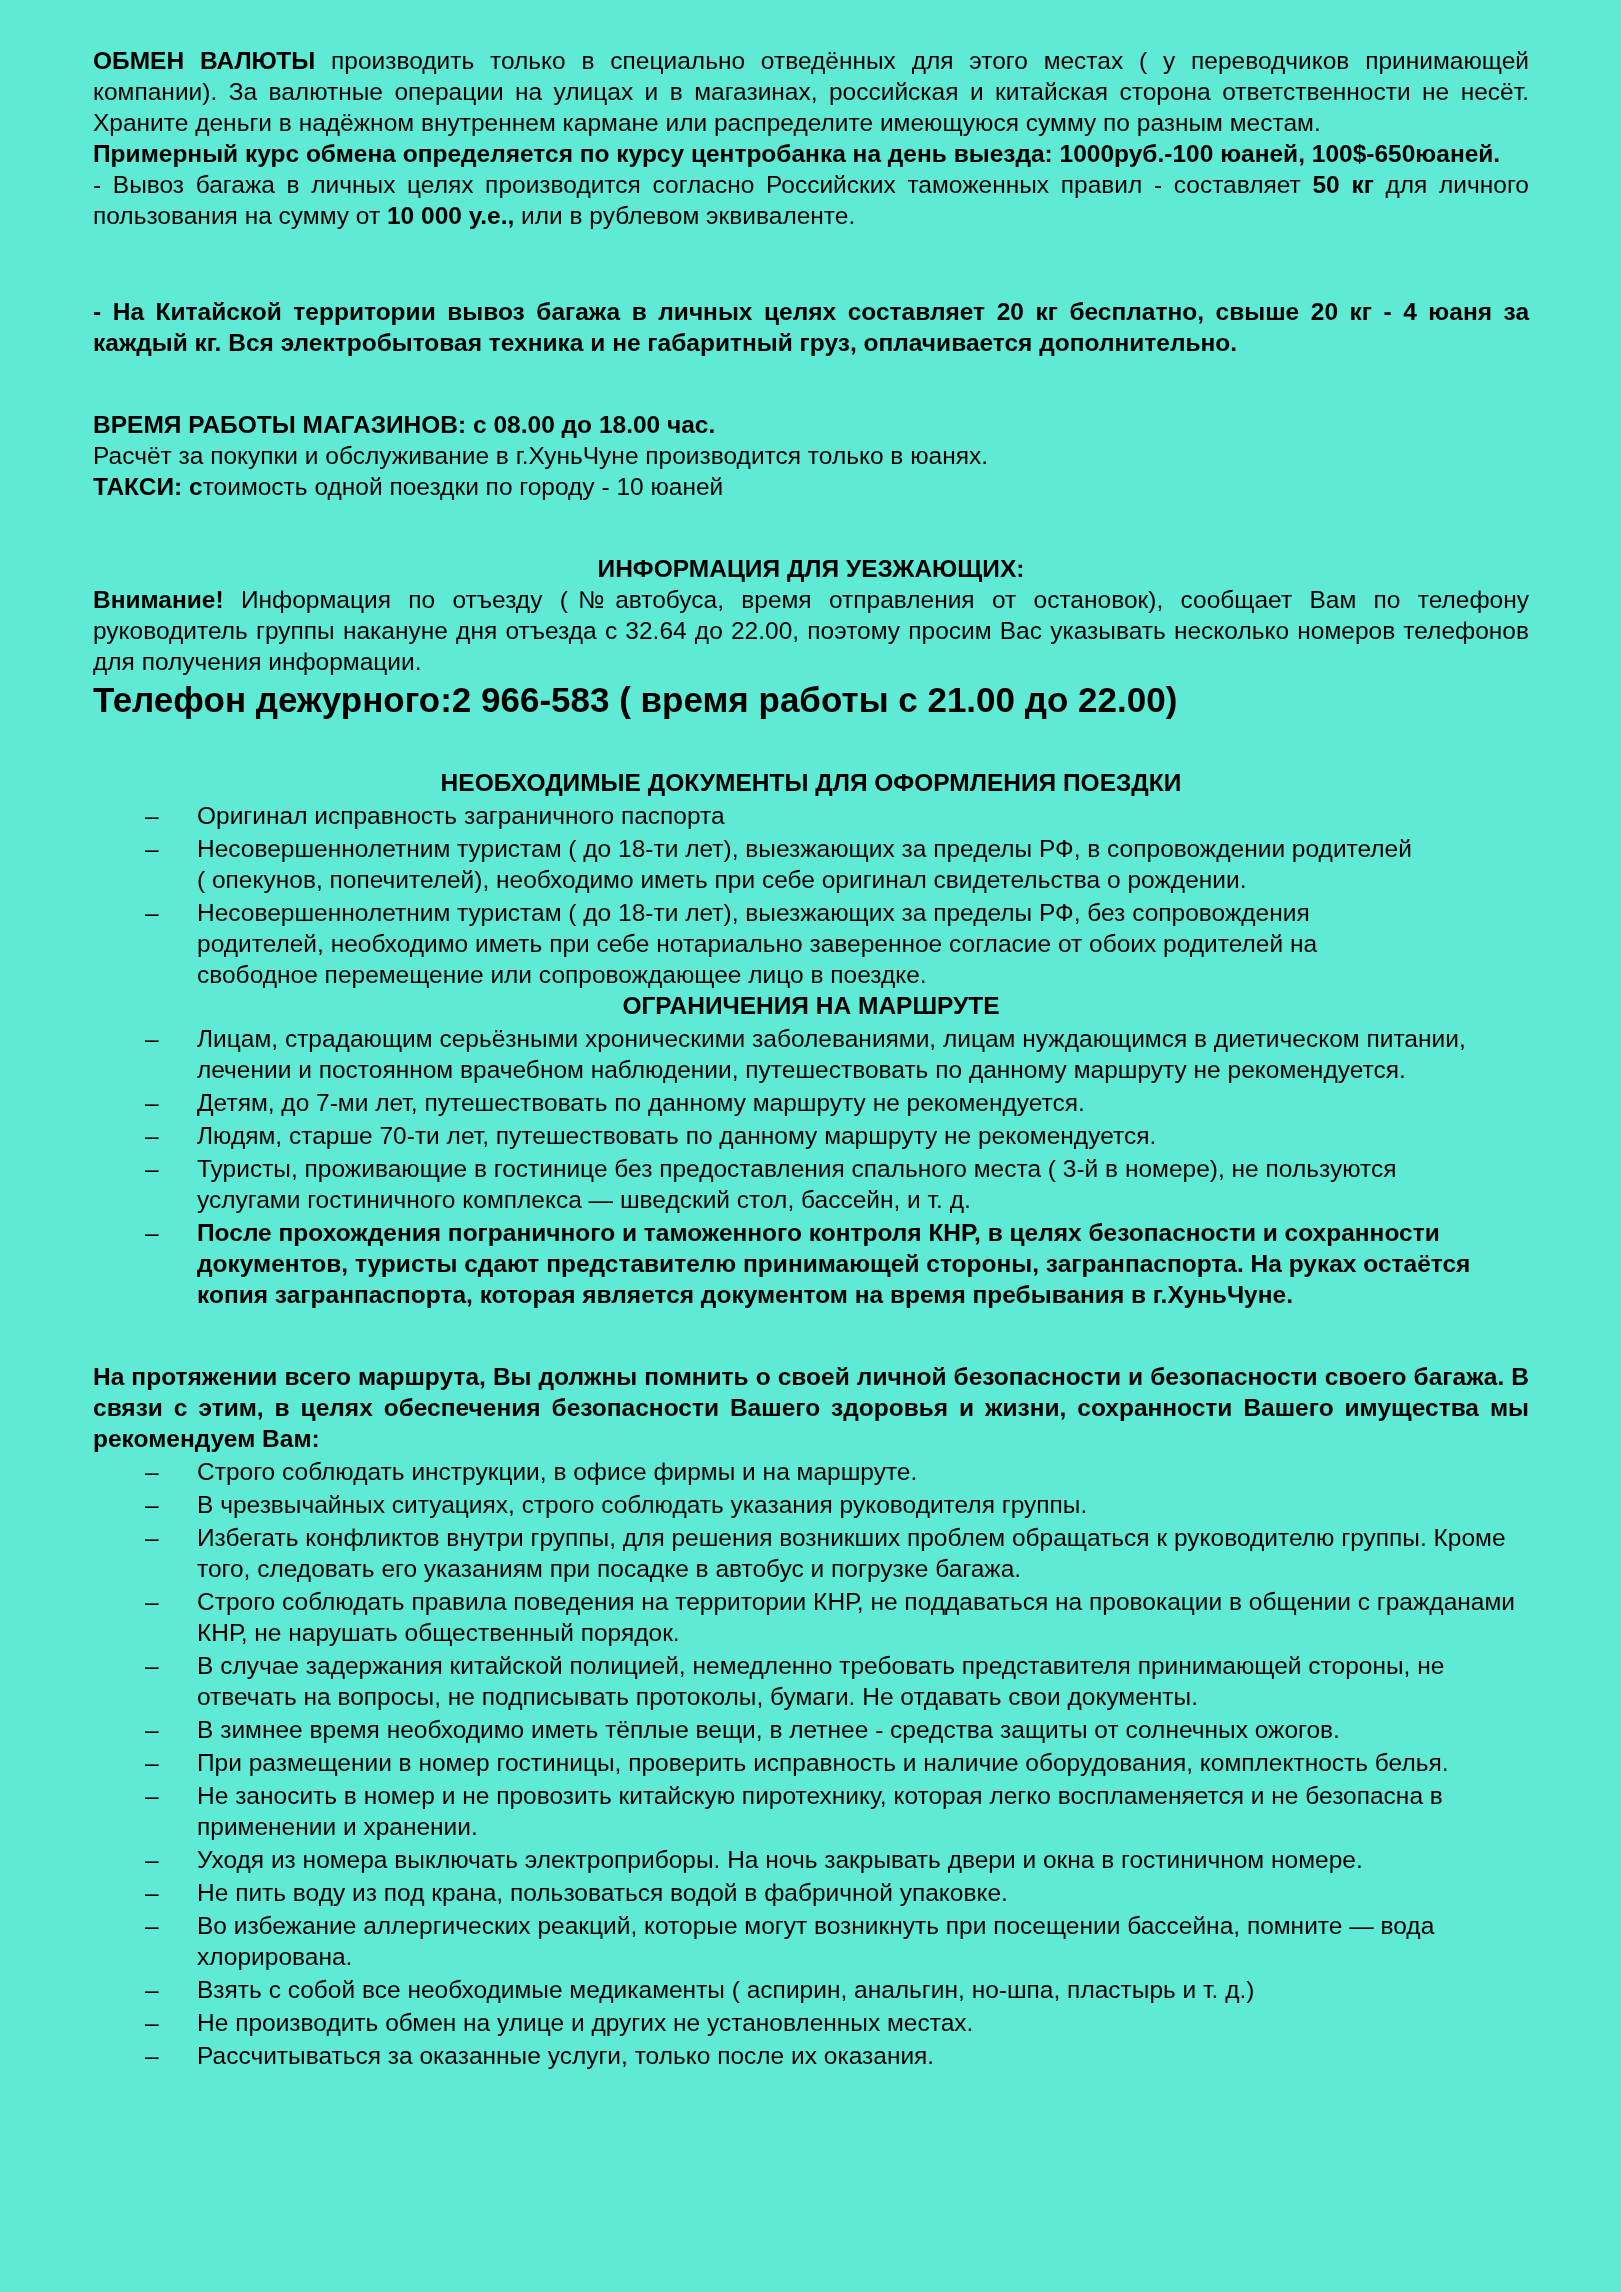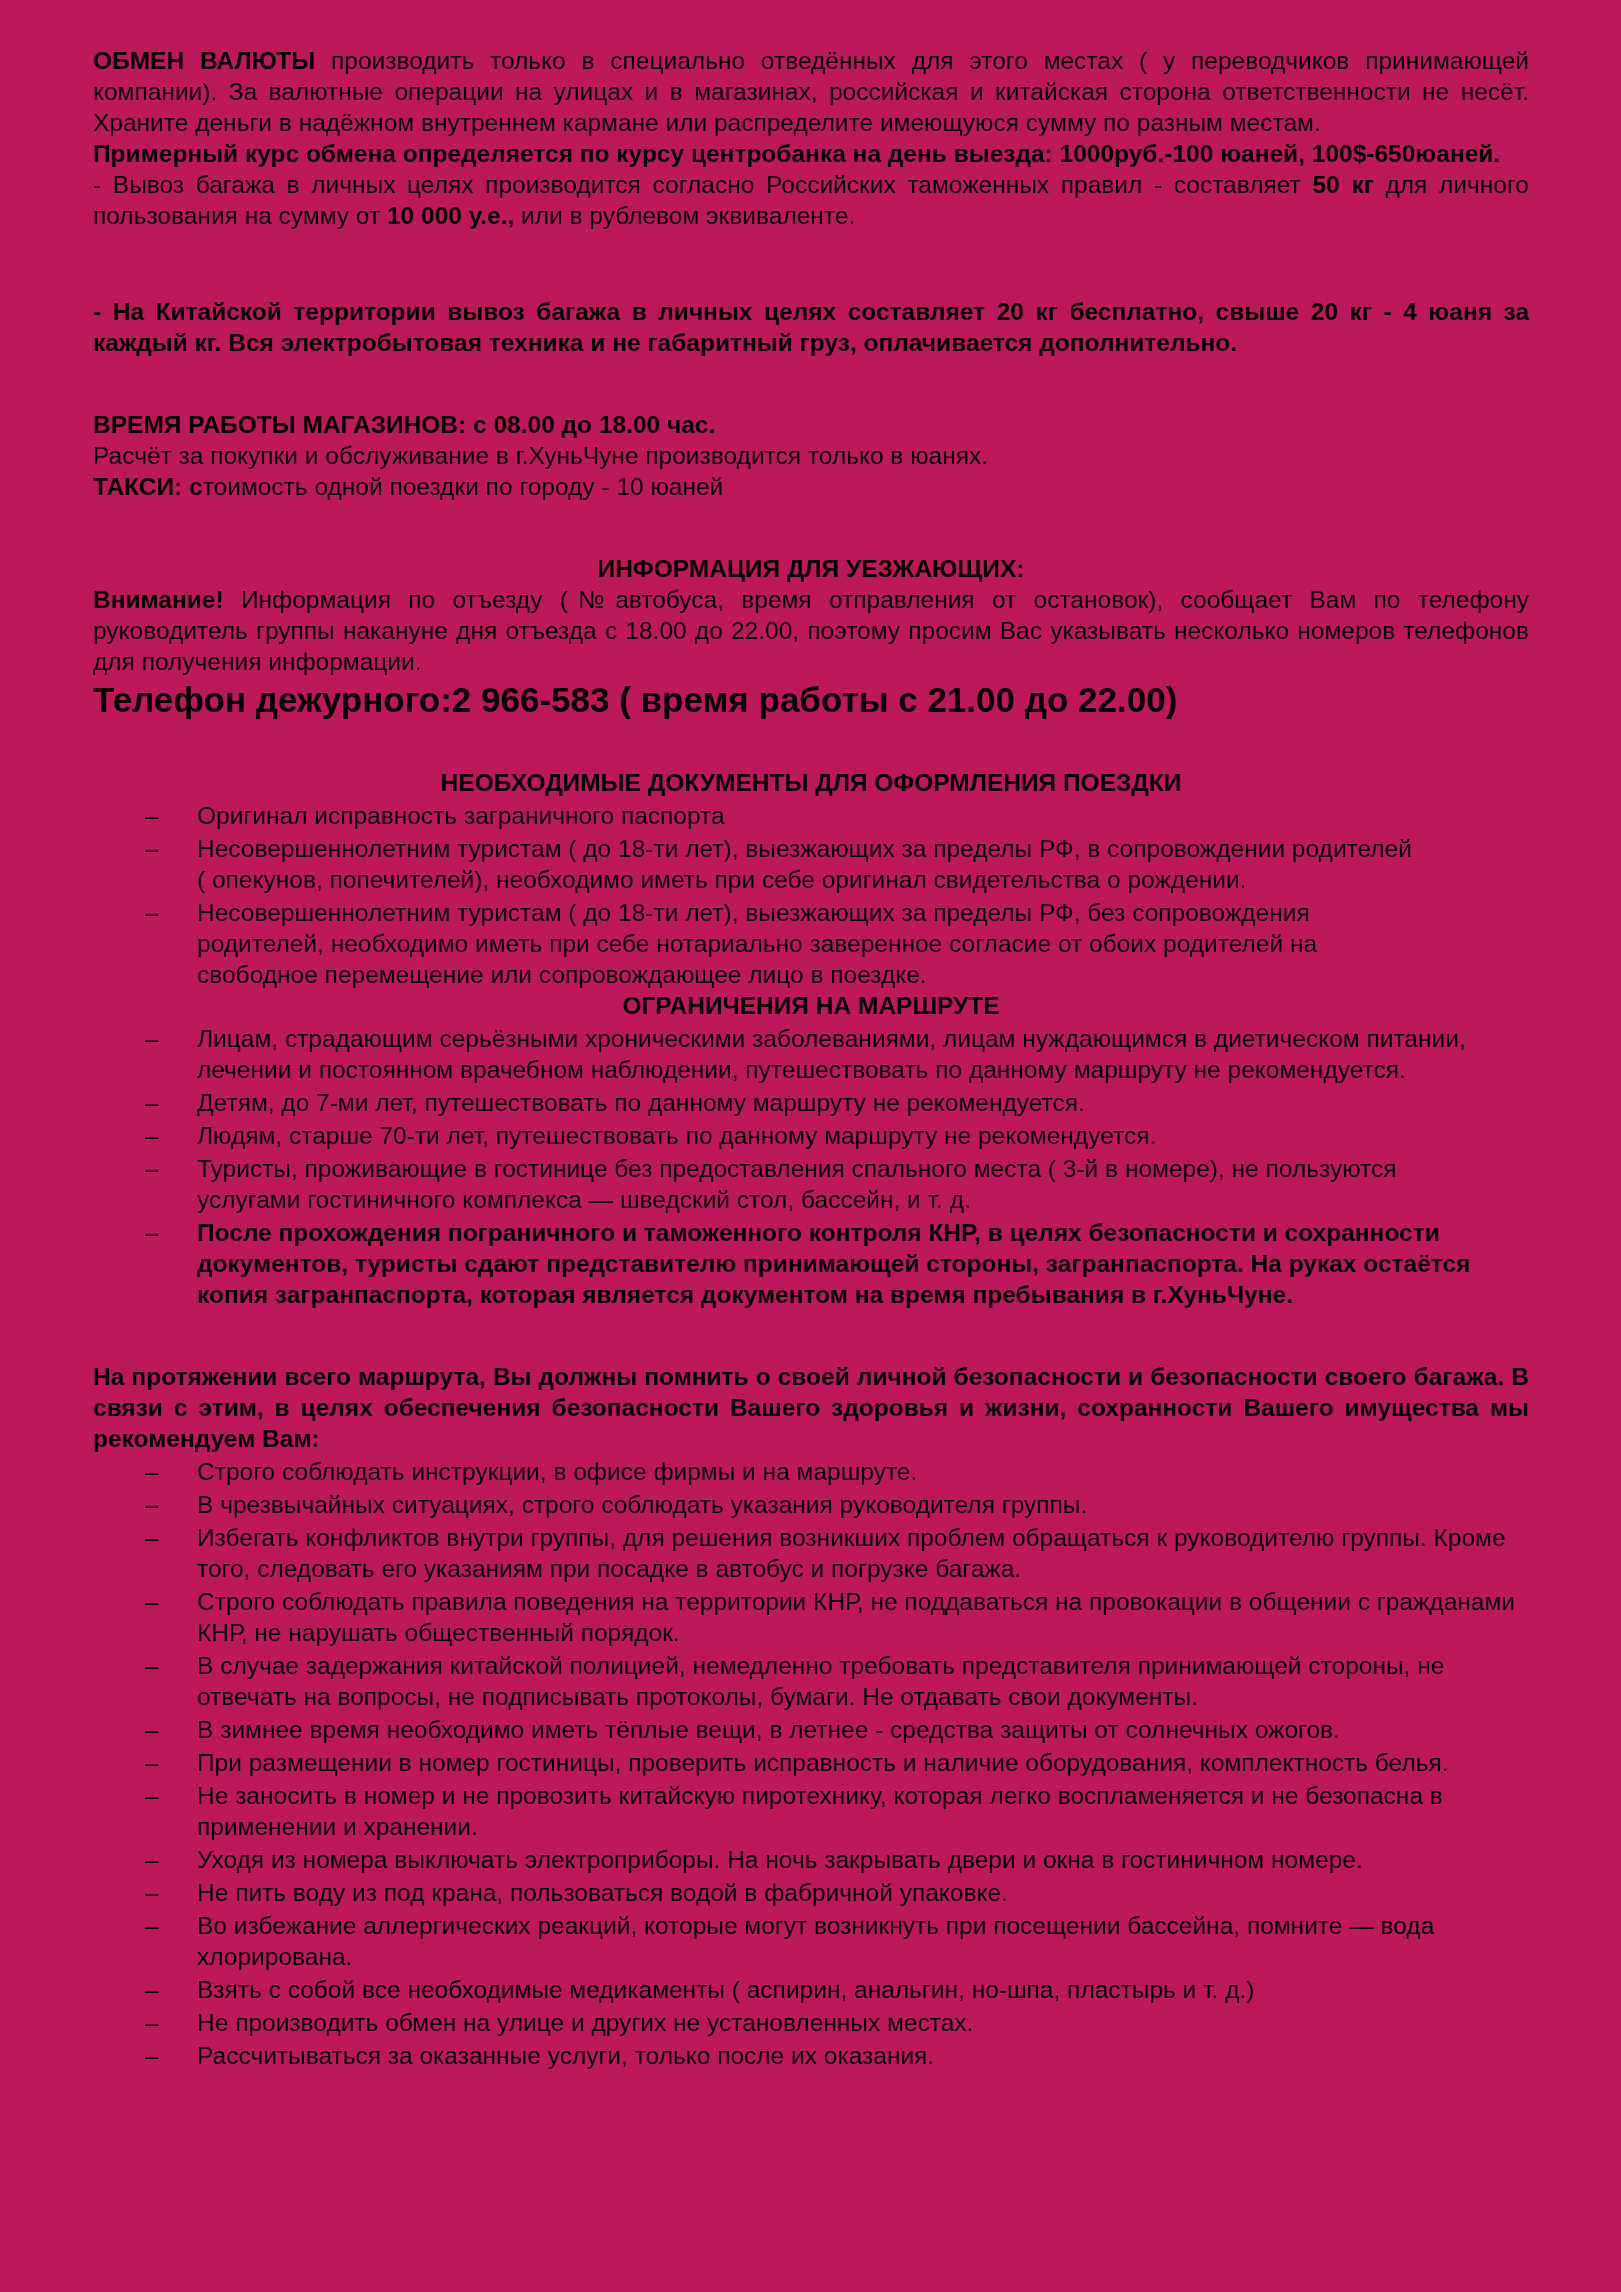--- a/index.html
+++ b/index.html
@@ -1,18 +1,18 @@
 <!DOCTYPE html>
 <html lang="ru"><head>
 <meta charset="utf-8">
 <style>
   html,body{margin:0;padding:0;background:#ffffff;}
   .page{
     width:1621px;height:2293px;box-sizing:border-box;
-    background:#be185d;color:#000;
+    background:#5eead4;color:#000;
     font-family:"Liberation Sans","DejaVu Sans",sans-serif;
     font-size:24.5px;line-height:31px;
     padding:45px 92px 0 93px;
     overflow:hidden;
   }
   p{margin:0;}
   .b{font-weight:bold;}
   .just{text-align:justify;}
   .center-h{ text-align:center;font-weight:bold;margin:0;}
   .gap-xl{margin-top:65px;font-weight:bold;}
@@ -45,21 +45,21 @@
   <p class="just"><span>- Вывоз багажа в личных целях производится согласно  Российских таможенных правил - составляет </span><b>50 кг</b><span> для личного пользования на сумму от </span><b>10 000 у.е.,</b><span> или в рублевом эквиваленте.</span></p>
 
   <p class="just gap-xl"><span>- На Китайской территории вывоз багажа в личных целях составляет </span><b>20 кг</b><span> бесплатно, свыше </span><b>20 кг -</b><span> 4 юаня за каждый кг. Вся электробытовая техника и не габаритный груз, оплачивается дополнительно.</span></p>
 
   <p class="b gap-lg">ВРЕМЯ РАБОТЫ МАГАЗИНОВ: с 08.00 до 18.00 час.</p>
   <p>Расчёт за покупки и обслуживание в г.ХуньЧуне производится только в юанях.</p>
   <p><b>ТАКСИ: с</b><span>тоимость одной поездки по городу - 10 юаней</span></p>
 
   <p class="center-h gap-lg">ИНФОРМАЦИЯ ДЛЯ УЕЗЖАЮЩИХ:</p>
 
-  <p class="just"><b>Внимание! </b><span>Информация по отъезду (№автобуса, время отправления от остановок), сообщает Вам по телефону руководитель группы накануне дня отъезда с 18.00 до 22.00, поэтому просим Вас указывать несколько номеров телефонов для получения информации.</span></p>
+  <p class="just"><b>Внимание! </b><span>Информация по отъезду (№автобуса, время отправления от остановок), сообщает Вам по телефону руководитель группы накануне дня отъезда с 32.64 до 22.00, поэтому просим Вас указывать несколько номеров телефонов для получения информации.</span></p>
 
   <p class="phone-h gap-md">Телефон дежурного:2 966-583 ( время работы с 21.00 до 22.00)</p>
 
   <p class="center-h gap-md">НЕОБХОДИМЫЕ ДОКУМЕНТЫ ДЛЯ ОФОРМЛЕНИЯ ПОЕЗДКИ</p>
 
   <ul class="lst narrow doc-head-gap">
     <li>Оригинал исправность заграничного паспорта</li>
     <li>Несовершеннолетним туристам ( до 18-ти лет), выезжающих за пределы РФ, в сопровождении родителей ( опекунов, попечителей), необходимо иметь при себе оригинал свидетельства о рождении.</li>
     <li>Несовершеннолетним туристам ( до 18-ти лет), выезжающих за пределы РФ, без сопровождения родителей, необходимо иметь при себе нотариально заверенное согласие от обоих родителей на свободное перемещение или сопровождающее лицо в поездке.</li>
   </ul>

